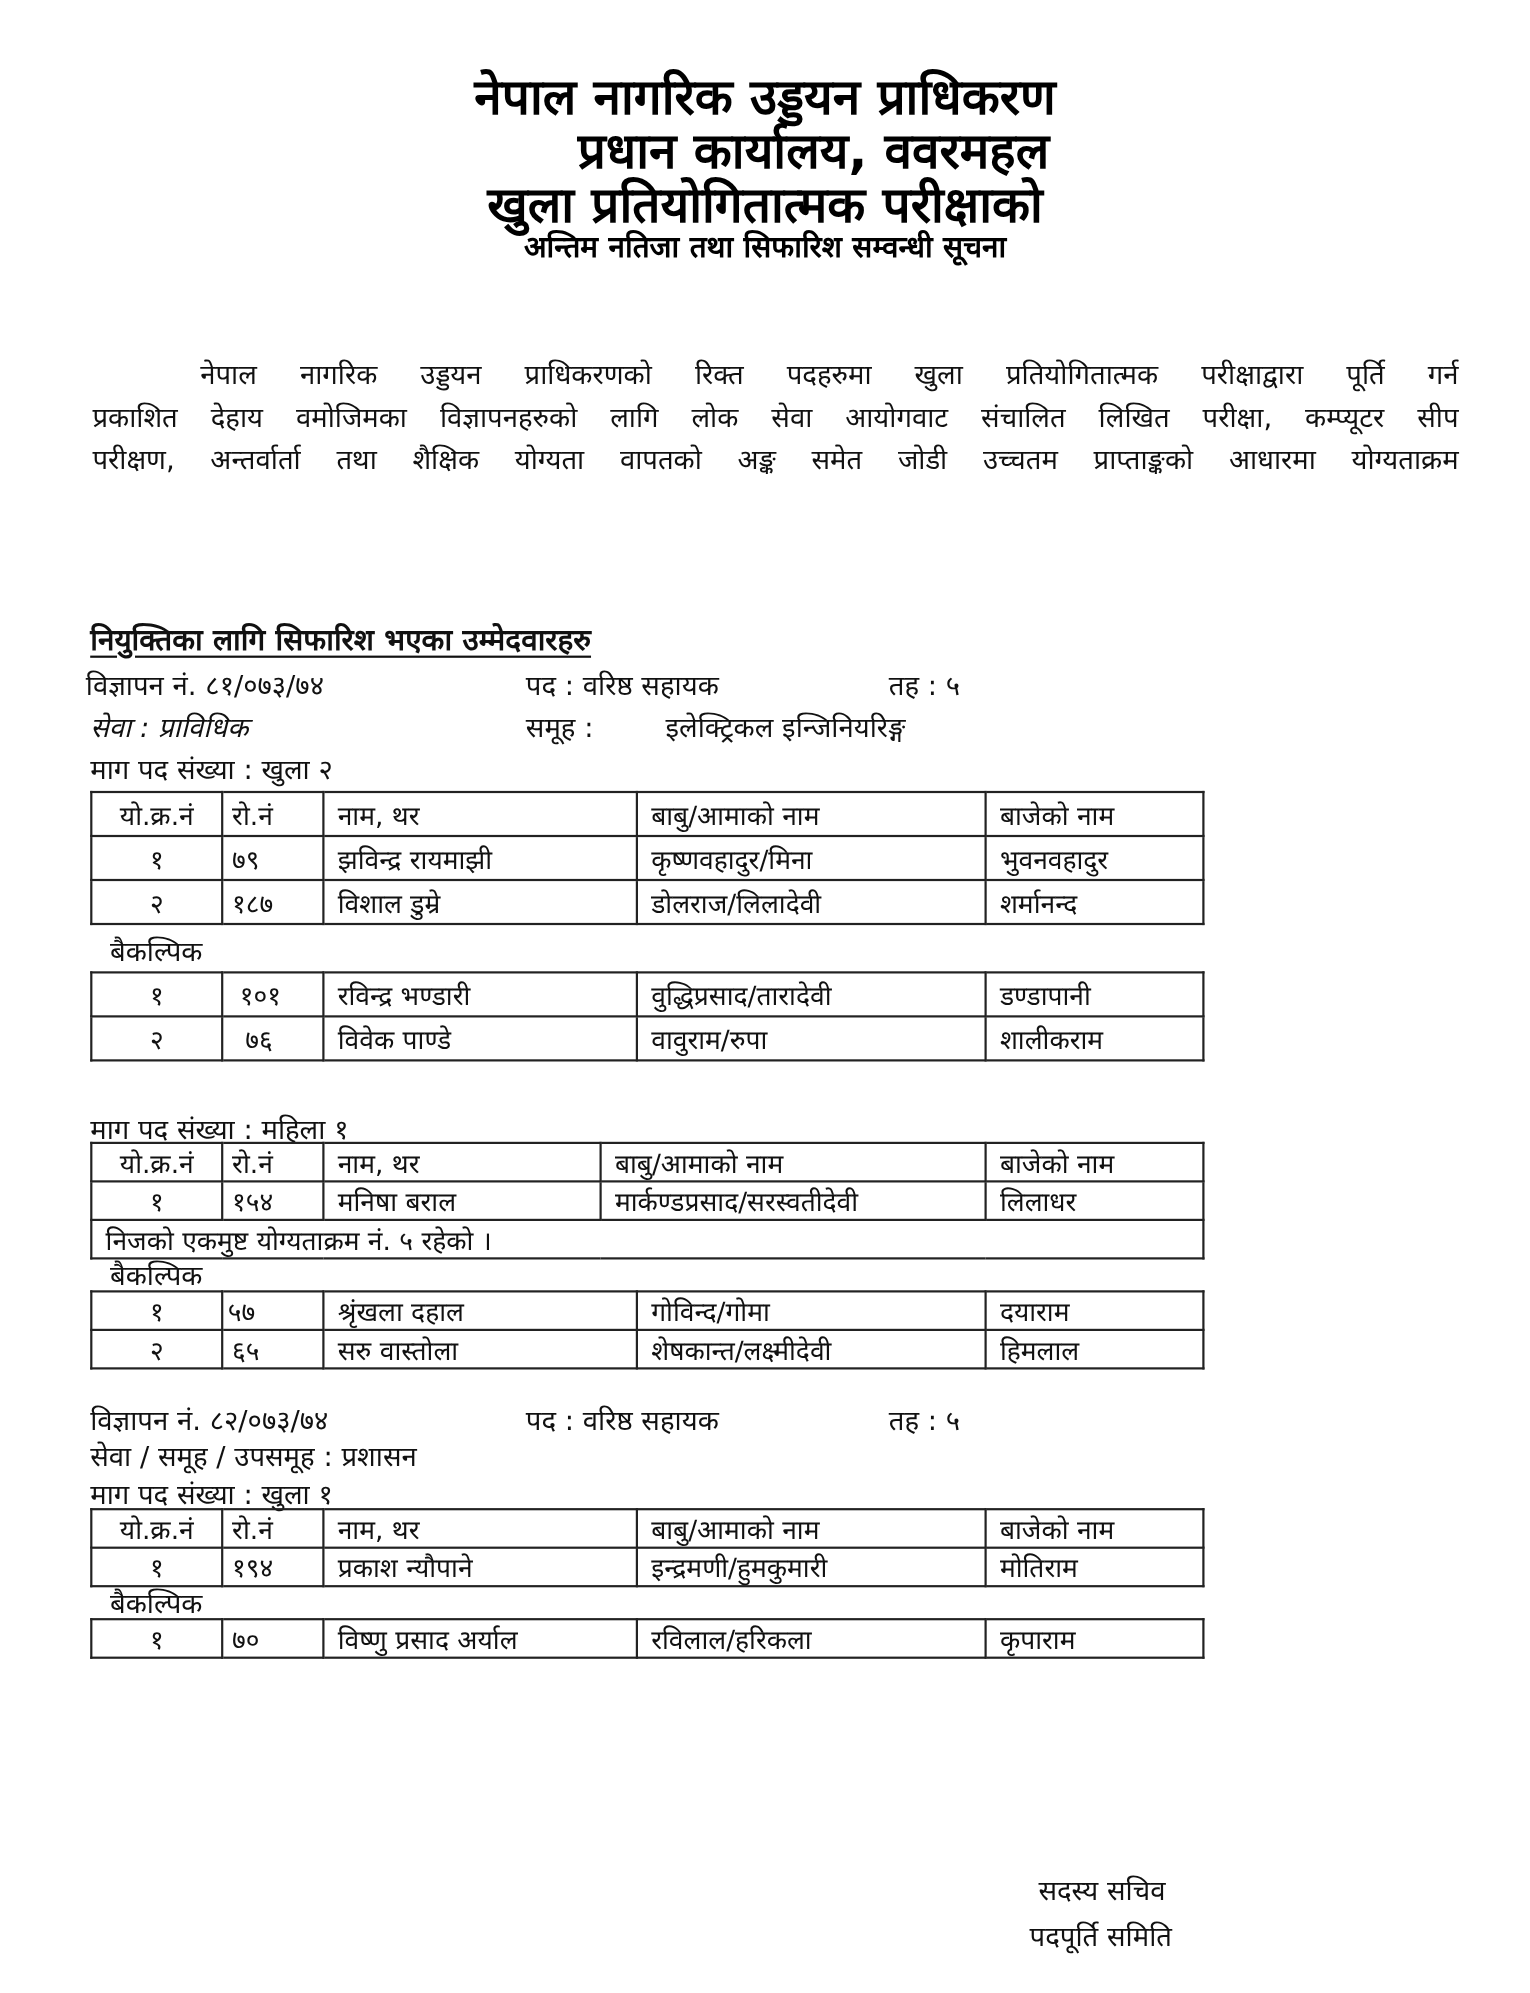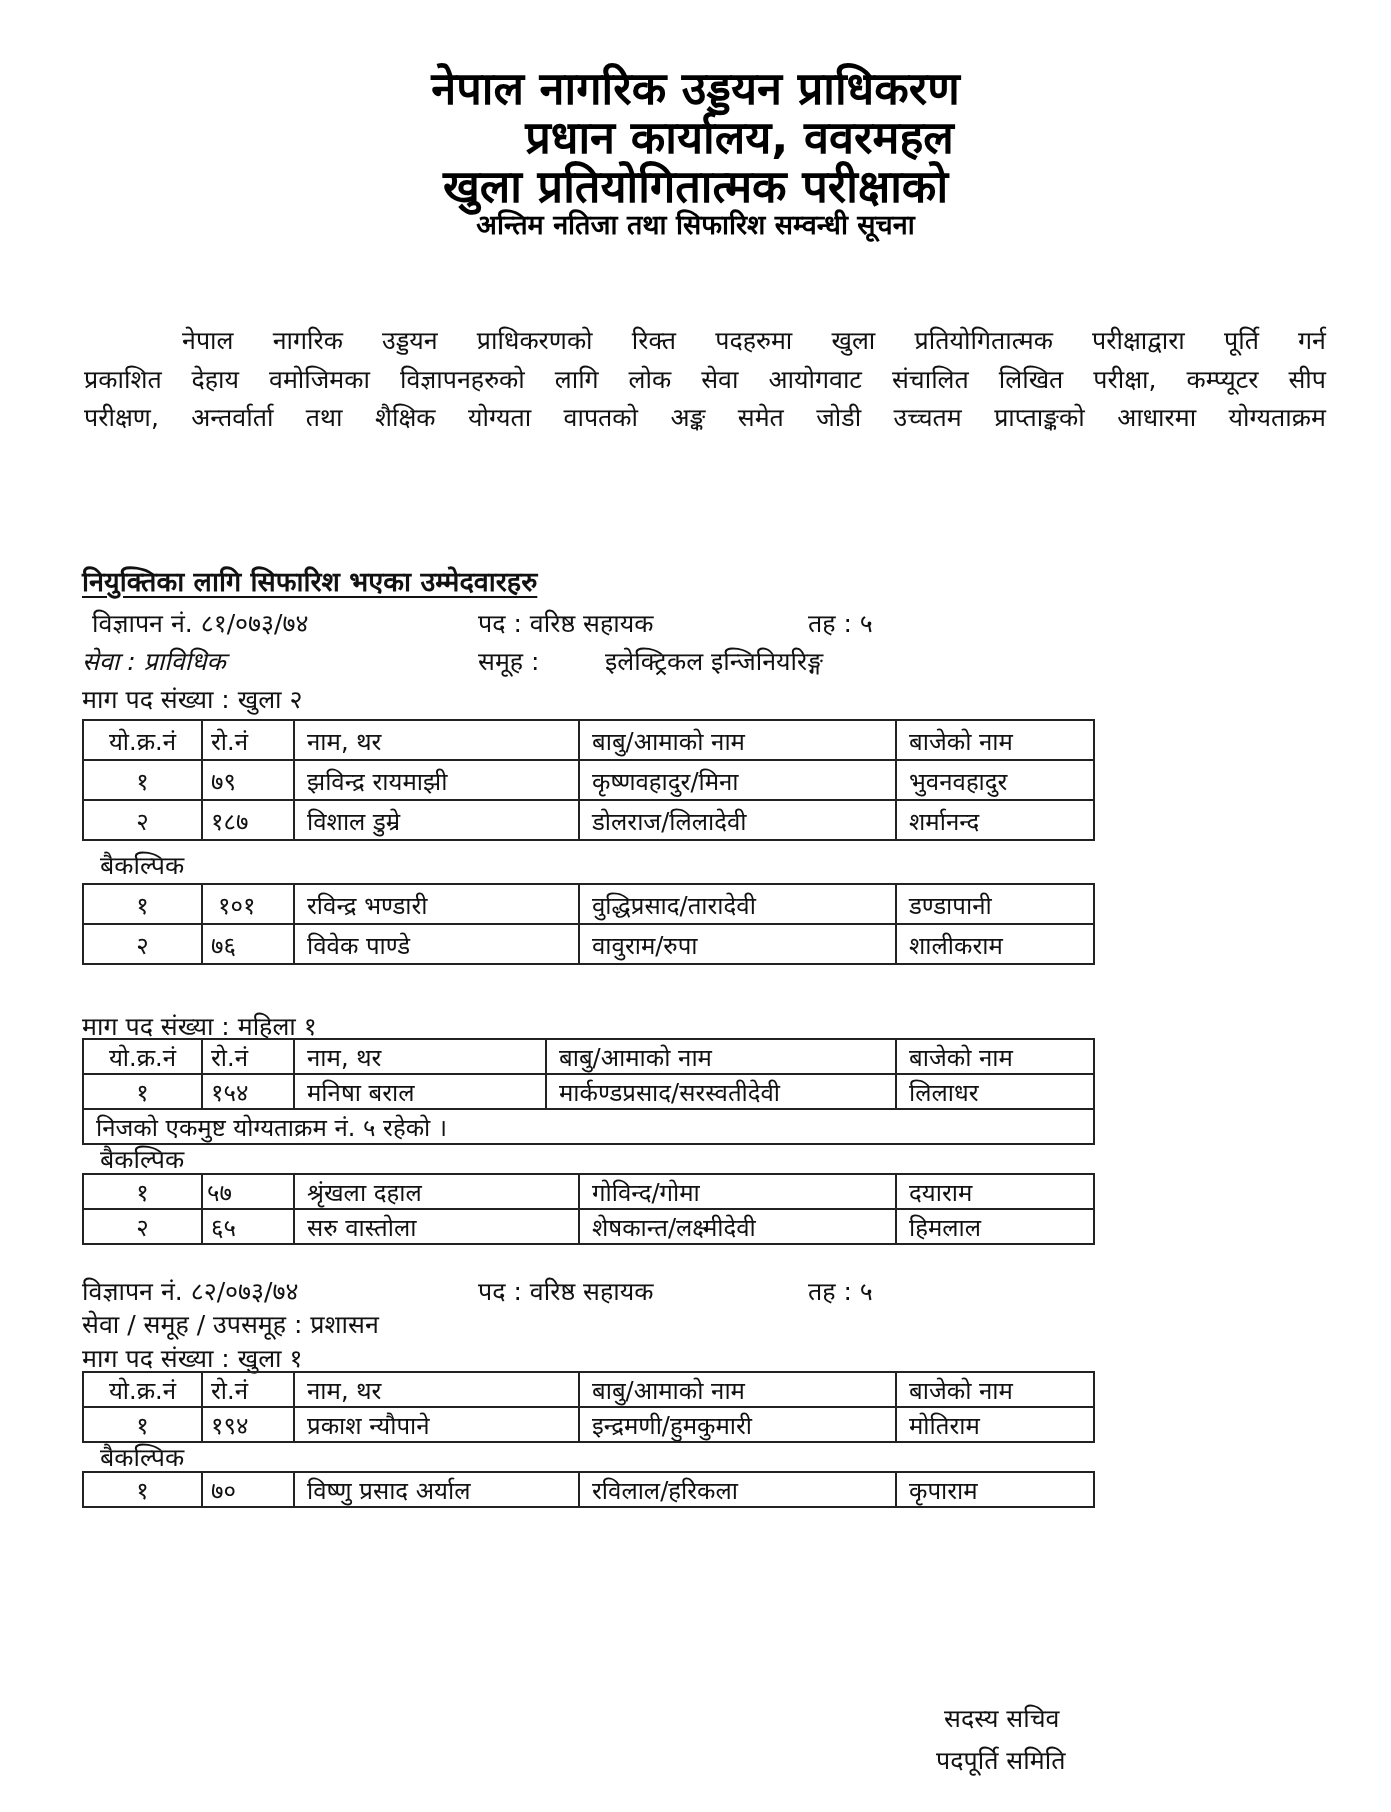--- a/index.html
+++ b/index.html
@@ -32,21 +32,21 @@
 <div class="abs hdr h4" style="top:205px;">अन्तिम नतिजा तथा सिफारिश सम्वन्धी सूचना</div>
 
 <div class="abs para" style="top:322px; left:84px;">
   <span class="para-line" style="padding-left:98px; width:1144px;">नेपाल नागरिक उड्डयन प्राधिकरणको रिक्त पदहरुमा खुला प्रतियोगितात्मक परीक्षाद्वारा पूर्ति गर्न</span>
   <span class="para-line">प्रकाशित देहाय वमोजिमका विज्ञापनहरुको लागि लोक सेवा आयोगवाट संचालित लिखित परीक्षा, कम्प्यूटर सीप</span>
   <span class="para-line">परीक्षण, अन्तर्वार्ता तथा शैक्षिक योग्यता वापतको अङ्क समेत जोडी उच्चतम प्राप्ताङ्कको आधारमा योग्यताक्रम</span>
 </div>
 
 <div class="abs section-head" style="top:562px; left:82px;">नियुक्तिका लागि सिफारिश भएका उम्मेदवारहरु</div>
 
-<div class="abs txt" style="top:605px; left:92px;">विज्ञापन नं. ८१/०७३/७४</div>
+<div class="abs txt" style="top:605px; left:78px;">विज्ञापन नं. ८१/०७३/७४</div>
 <div class="abs txt" style="top:605px; left:478px;">पद : वरिष्ठ सहायक</div>
 <div class="abs txt" style="top:605px; left:808px;">तह : ५</div>
 <div class="abs txt" style="top:643px; left:82px;font-style:italic;">सेवा : प्राविधिक</div>
 <div class="abs txt" style="top:643px; left:478px;">समूह :</div>
 <div class="abs txt" style="top:643px; left:605px;">इलेक्ट्रिकल इन्जिनियरिङ्ग</div>
 <div class="abs txt" style="top:681px; left:82px;">माग पद संख्या : खुला २</div>
 
 <table class="grid r41" style="top:719px;">
   <colgroup>
       <col style="width:119px">
@@ -93,21 +93,21 @@
   <tbody>
       <tr>
     <td class="c">१</td>
     <td style="padding-left:15px">१०१</td>
     <td>रविन्द्र भण्डारी</td>
     <td>वुद्धिप्रसाद/तारादेवी</td>
     <td>डण्डापानी</td>
   </tr>
   <tr>
     <td class="c">२</td>
-    <td style="padding-left:8px">७६</td>
+    <td style="padding-left:20px">७६</td>
     <td>विवेक पाण्डे</td>
     <td>वावुराम/रुपा</td>
     <td>शालीकराम</td>
   </tr>
 </tbody>
   </table>
 
 <div class="abs txt" style="top:1008px; left:82px;">माग पद संख्या : महिला १</div>
 
 <table class="grid r33" style="top:1038px;">

